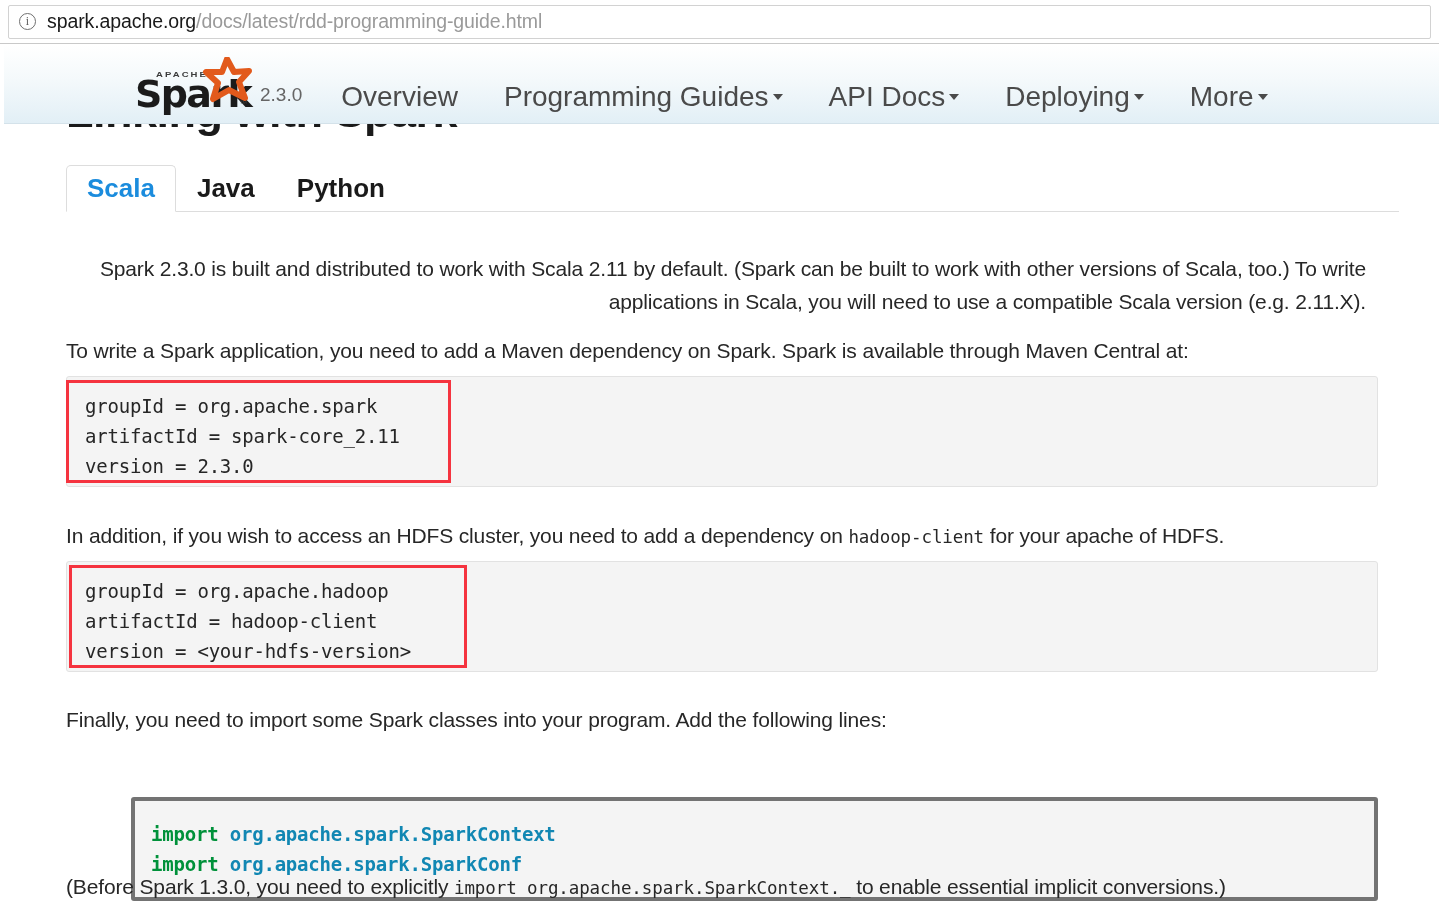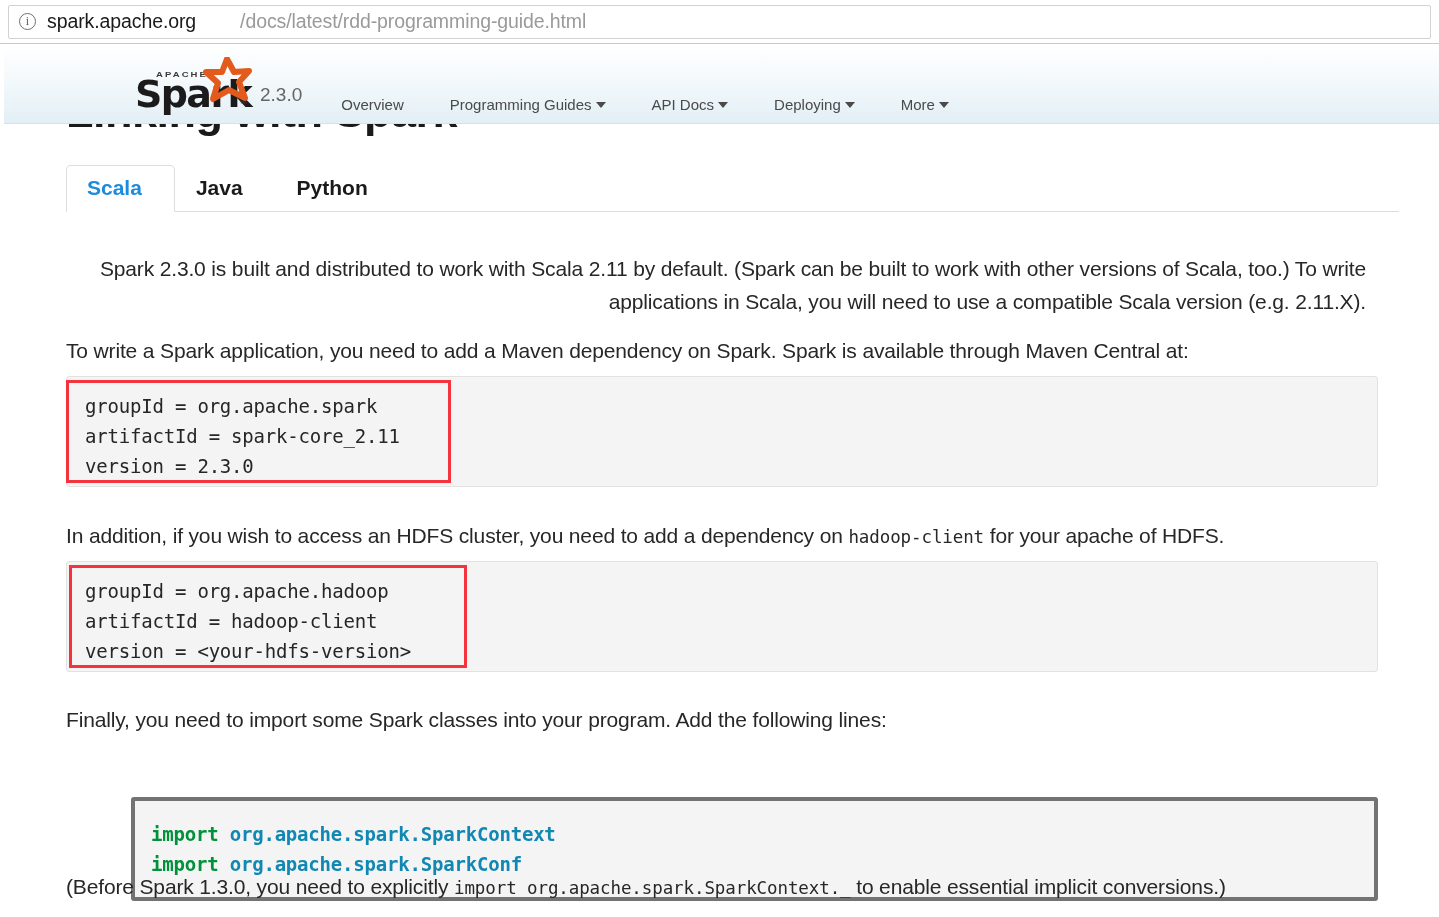--- a/index.html
+++ b/index.html
@@ -44,21 +44,21 @@
     margin-right: 11px;
     flex: 0 0 auto;
   }
   #url-text {
     font-size: 19.5px;
     letter-spacing: -0.1px;
     white-space: nowrap;
     overflow: hidden;
   }
   #url-text .host { color: #1a1a1a; }
-  #url-text .path { color: #9a9a9a; margin-left: 44px; }
+  #url-text .path { color: #9a9a9a; }
 
   
   #navbar {
     position: absolute;
     left: 4px; top: 45px;
     width: 1439px; height: 79px;
     background: linear-gradient(to bottom, #ffffff 0%, #f4f9fb 45%, #e2eff6 100%);
     border-bottom: 1px solid #d4e2ea;
     z-index: 30;
   }
@@ -112,21 +112,21 @@
   #version {
     font-size: 19px;
     color: #656565;
     padding-bottom: 5px;
     margin-left: 3px;
     font-family: "Liberation Sans", sans-serif;
   }
 
   #nav-links { display: flex; align-items: flex-end; padding-bottom: 10px; }
   .nav-item {
-    font-size: 15px;
+    font-size: 28px;
     color: #4a4a4a;
     padding: 0 23px;
     text-decoration: none;
     white-space: nowrap;
     cursor: pointer;
     display: inline-flex;
     align-items: center;
   }
   .nav-item .caret {
     display: inline-block;
@@ -173,23 +173,23 @@
     left: 66px;
     top: 121px;
     width: 1333px;
     height: 47px;
     border-bottom: 1px solid #dddddd;
     display: flex;
     align-items: flex-end;
     z-index: 10;
   }
   .tab {
-    font-size: 21px;
-    font-weight: bold;
-    padding: 10px 32px 11px 20px;
+    font-size: 26px;
+    font-weight: bold;
+    padding: 10px 20px 11px 20px;
     color: #1a1a1a;
     line-height: 24px;
     cursor: pointer;
     border: 1px solid transparent;
     position: relative;
     top: 1px;
     white-space: nowrap;
   }
   .tab.active {
     color: #1b8cdd;

